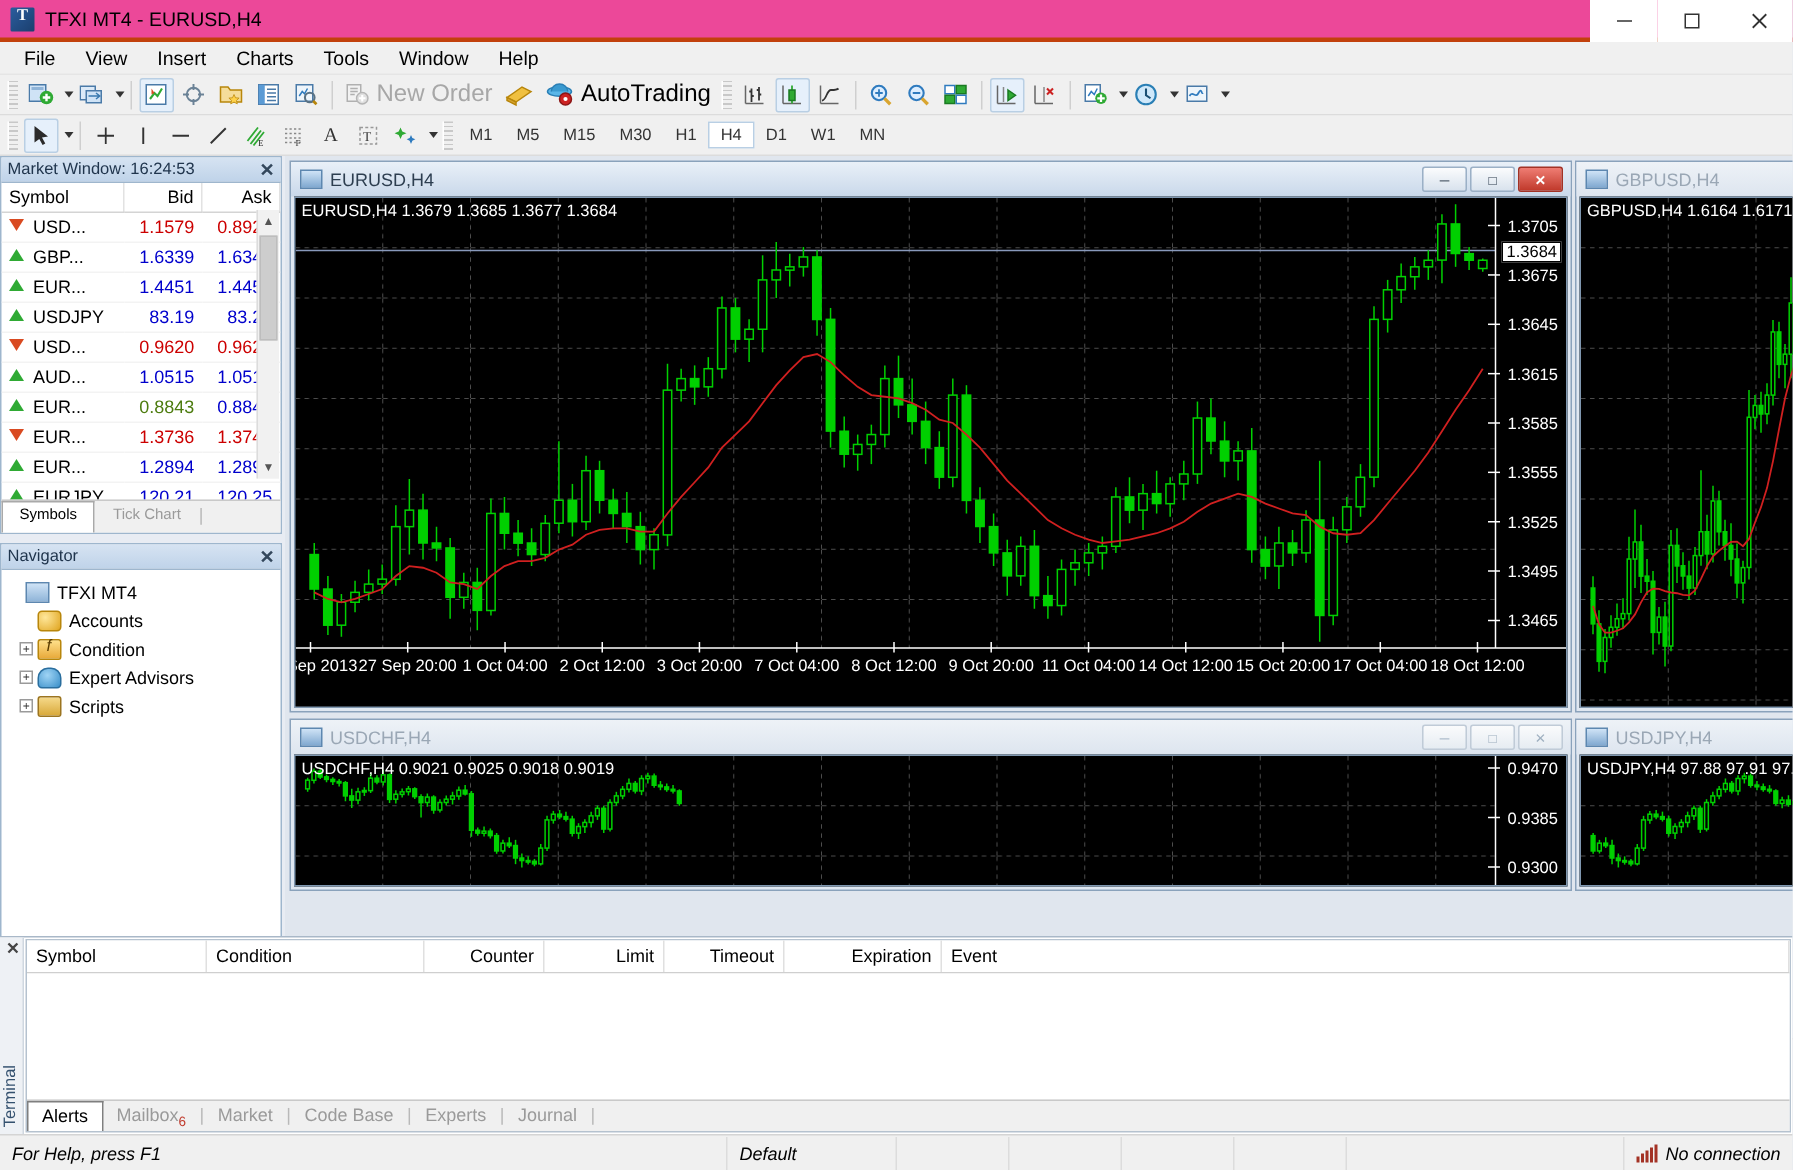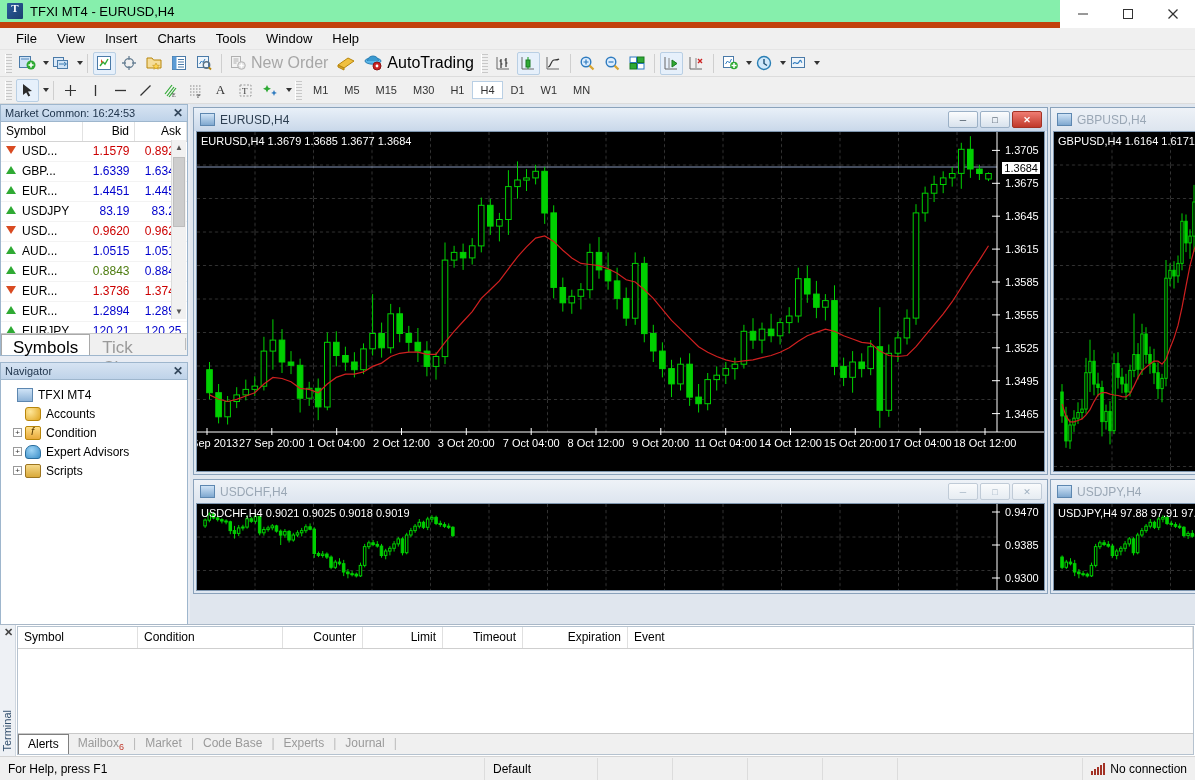--- a/index.html
+++ b/index.html
@@ -6,23 +6,23 @@
   body {
     width: 1195px; height: 780px;
     font-family: "Liberation Sans", sans-serif;
     font-size: 12px;
     background: #f0f0f0;
     overflow: hidden;
     position: relative;
   }
   
   .titlebar {
-    height: 28px; background: #86efac;
+    height: 28px; background: #ec4899;
     display: flex; align-items: center;
-    border-bottom: 6px solid #c2410c;
+    border-bottom: 3px solid #c2410c;
     position: relative;
     text-align: center;
   }
   .app-icon {
     width: 16px; height: 16px; margin-left: 7px; margin-right: 7px;
     background: linear-gradient(135deg,#2a5d9e 0%, #1b3f6e 100%);
     border-radius: 1px; position: relative;
   }
   .app-icon::after {
     content:"T"; position:absolute; left:0; right:0; top:-1px;
@@ -110,21 +110,21 @@
     position:absolute; right:1px; top:18px; width:15px; bottom:36px; background:#f1f1f1;
     border-left:1px solid #dcdcdc;
   }
   .sb-arrow { height:15px; display:flex;align-items:center;justify-content:center; font-size:8px; color:#555; background:#f1f1f1;}
   .sb-thumb { position:absolute; top:17px; left:1px; right:1px; height:70px; background:#cdcdcd; border:1px solid #bdbdbd;}
   .mw-tabs, .nav-tabs {
     position:absolute; left:0; right:0; bottom:0; height:22px; display:flex; align-items:flex-end;
     background:#f0f0f0; border-top:1px solid #c9c9c9;
   }
   .dtab {
-    padding:3px 11px 3px 11px; font-size:17px; color:#9a9a9a; background:transparent;
+    padding:3px 11px 3px 11px; font-size:10px; color:#9a9a9a; background:transparent;
     border:1px solid transparent; border-bottom:none; height:21px;
   }
   .dtab.sel { background:#fff; color:#000; border-color:#a9a9a9; }
   .tab-pipe { color:#b9b9b9; align-self:center; padding-bottom:3px;}
 
   
   .tree { padding:5px 4px; font-size:12px; }
   .tnode { display:flex; align-items:center; height:19px; }
   .tnode .plus {
     width:9px;height:9px;border:1px solid #9a9a9a;background:#fff;
@@ -198,21 +198,21 @@
   .term-tabs { height:21px; display:flex; align-items:flex-end; background:#f0f0f0; border-top:1px solid #c9c9c9;}
   .ttab { font-size:12px; padding:2px 9px; color:#9a9a9a; height:20px;}
   .ttab.sel { background:#fff; color:#000; border:1px solid #7f7f7f; border-bottom:none;}
   .ttab sub { color:#c0392b; font-size:9px; }
 
   
   .statusbar {
     position:absolute; left:0; right:0; bottom:0; height:24px; background:#f0f0f0;
     border-top:1px solid #d4d4d4; display:flex; align-items:center; font-size:12px;
   }
-  .sb-cell { padding:0 8px; height:22px; display:flex; align-items:center; border-right:1px solid #dcdcdc;}
+  .sb-cell { padding:0 8px; height:22px; display:flex; align-items:center; border-right:1px solid #dcdcdc;font-style:italic;}
   .sb-grow { flex:1; }
   .sig-bars { display:inline-flex; align-items:flex-end; height:12px; gap:1px; margin-right:5px;}
   .sig-bars i { width:2px; background:#a33225; display:block;}
 </style>
 </head>
 <body>
 
 <div class="titlebar">
   <div class="app-icon"></div>
   <div class="title-text">TFXI MT4 - EURUSD,H4</div>
@@ -488,21 +488,21 @@
   <div class="tf-btn">W1</div>
   <div class="tf-btn">MN</div>
 </div>
 
 <div class="workspace">
 
   <div class="left-col">
 
     <div class="panel mw-panel">
       <div class="panel-title">
-        <span>Market Common: 16:24:53</span>
+        <span>Market Window: 16:24:53</span>
         <span class="x">✕</span>
       </div>
       <div style="flex:1; position:relative; overflow:hidden;">
         <table class="mw">
           <thead>
             <tr>
               <th class="sym">Symbol</th>
               <th class="num">Bid</th>
               <th class="num">Ask</th>
             </tr>

